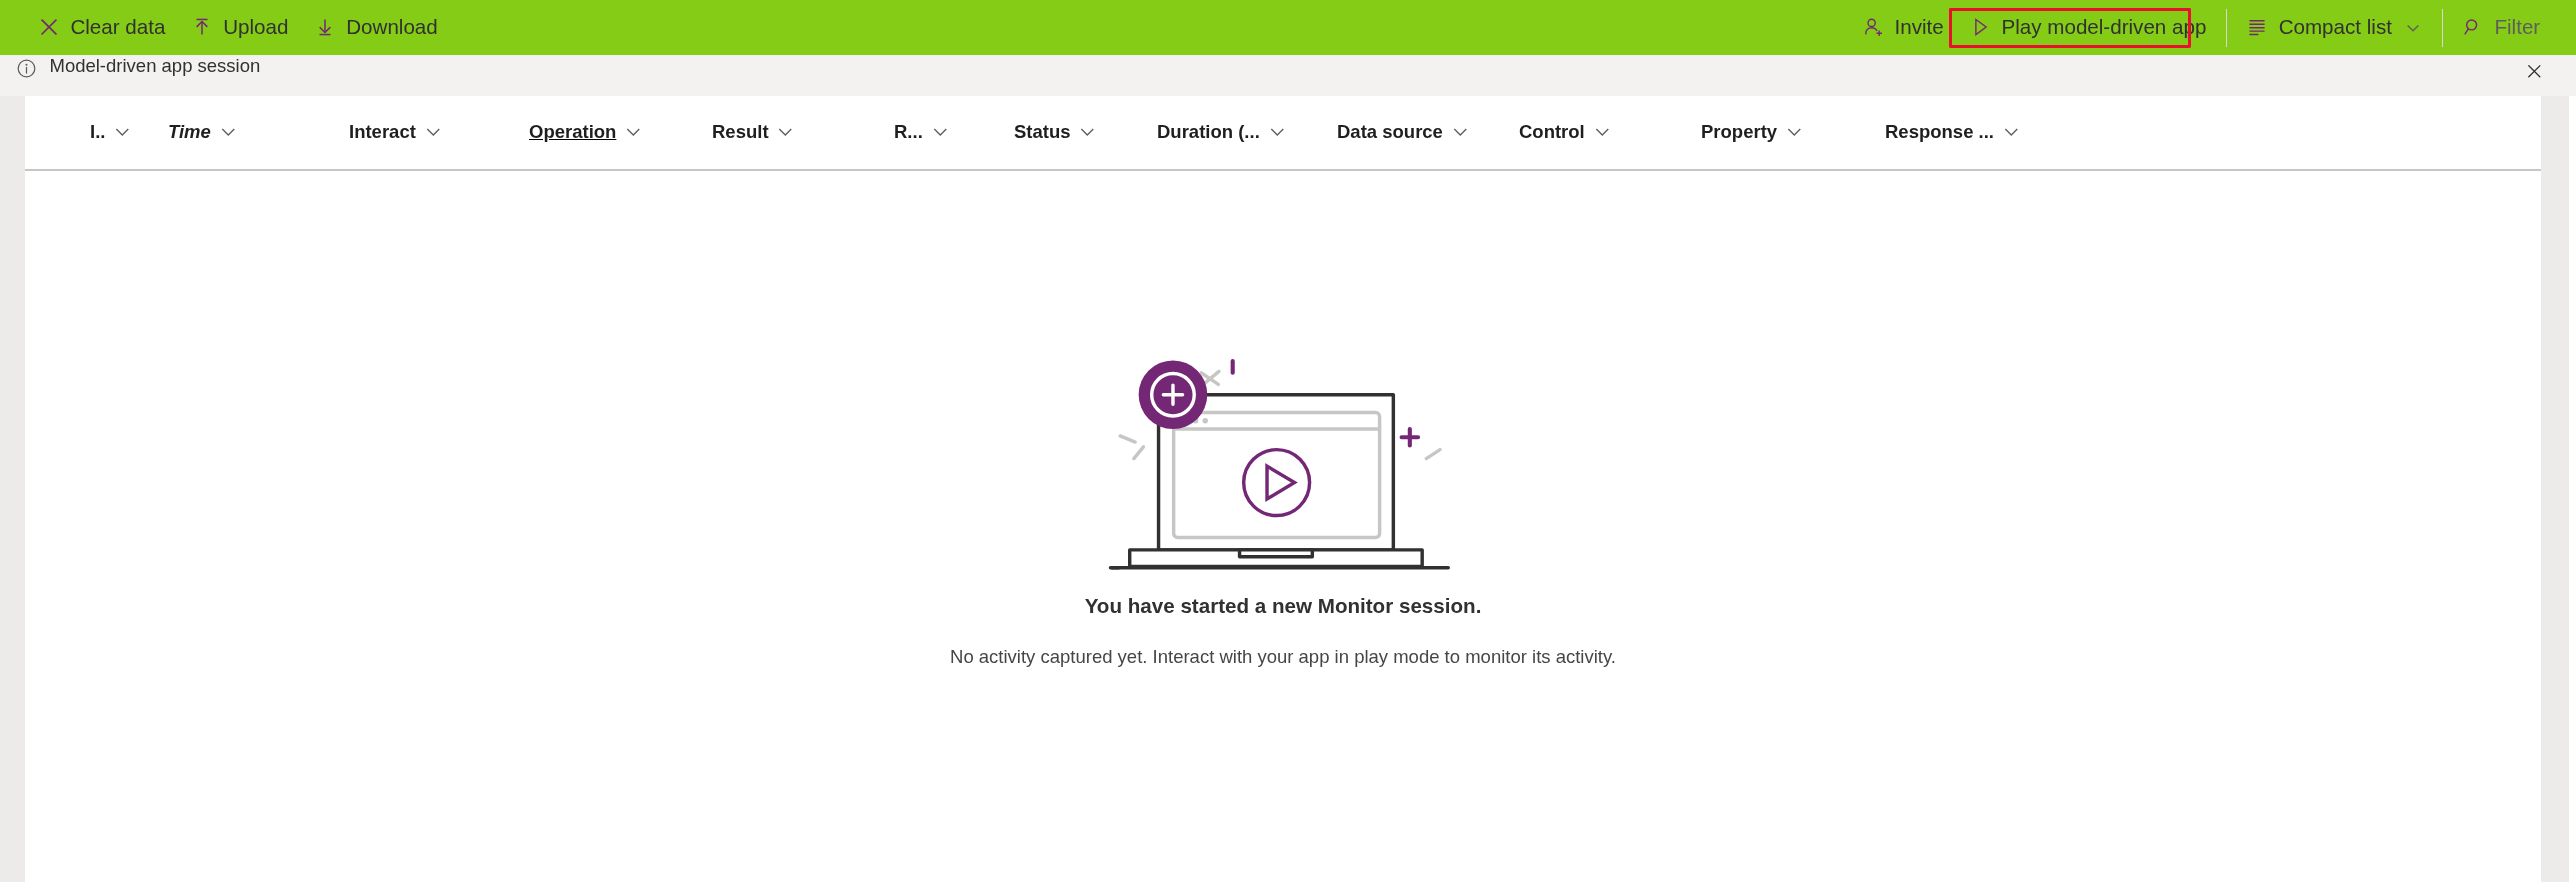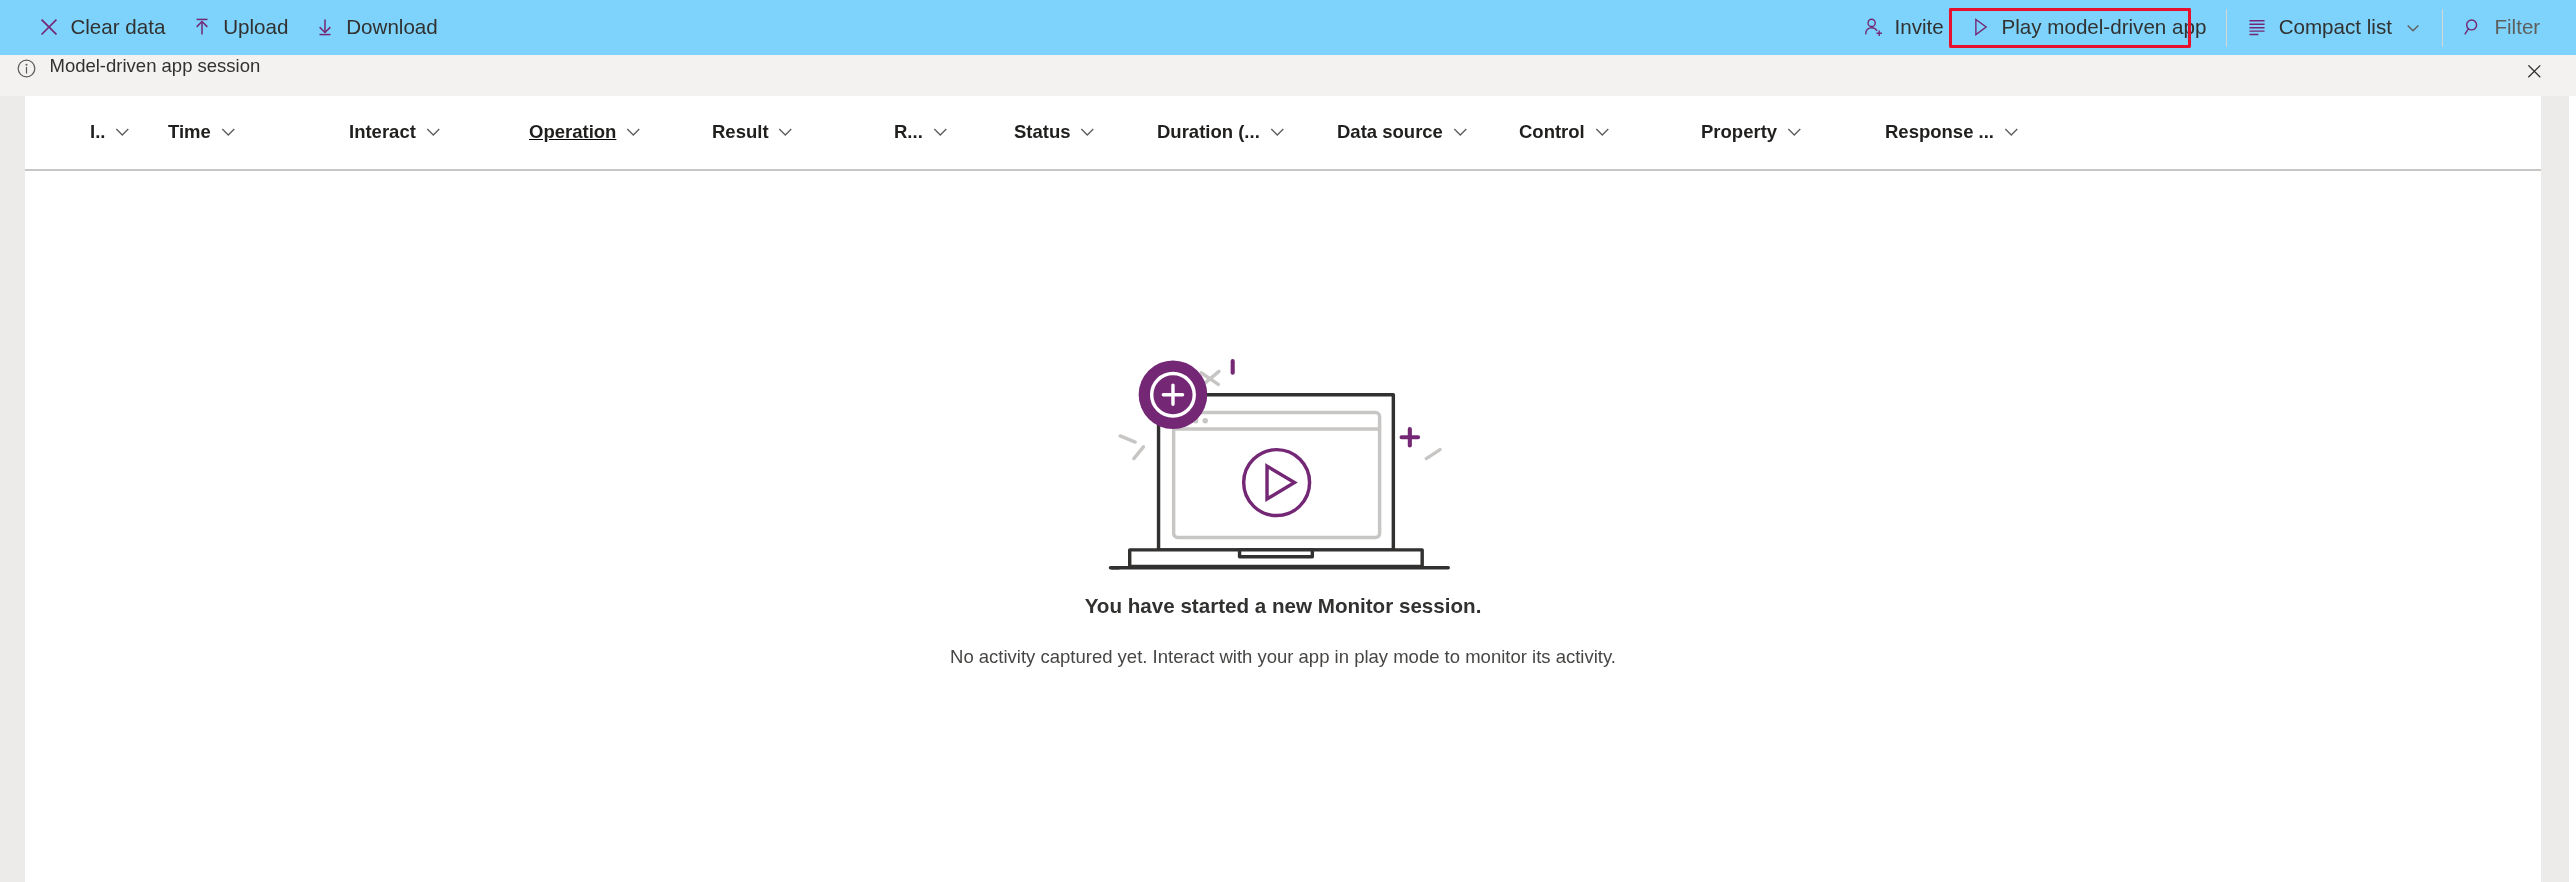--- a/index.html
+++ b/index.html
@@ -18,21 +18,21 @@
     height: 883px;
     background: #ffffff;
   }
 
   
   .commandbar {
     position: absolute;
     left: 0; top: 0;
     width: 2576px;
     height: 55px;
-    background: #7dd3fc;
+    background: #84cc16;
     display: flex;
     align-items: center;
   }
 
   .cmd-left {
     display: flex;
     align-items: center;
     padding-left: 25px;
     gap: 0px;
   }
@@ -358,21 +358,21 @@
 
     <div class="grid-header" id="grid-header">
         <div class="col" style="left: 65px; width: 103px;">
           <span class="col-label">I..</span>
           <span class="col-chev">
             <svg width="20.6" height="20.6" viewBox="0 0 30 30">
               <path d="M7 11 L15 19 L23 11" stroke="#605e5c" stroke-width="2" fill="none" stroke-linecap="square"></path>
             </svg>
           </span>
         </div>
-        <div class="col" style="left: 143px; width: 158px;">
+        <div class="col" style="left: 143px; width: 158px; font-style: italic;">
           <span class="col-label">Time</span>
           <span class="col-chev">
             <svg width="20.6" height="20.6" viewBox="0 0 30 30">
               <path d="M7 11 L15 19 L23 11" stroke="#605e5c" stroke-width="2" fill="none" stroke-linecap="square"></path>
             </svg>
           </span>
         </div>
         <div class="col" style="left: 324px; width: 172px;">
           <span class="col-label">Interact</span>
           <span class="col-chev">

